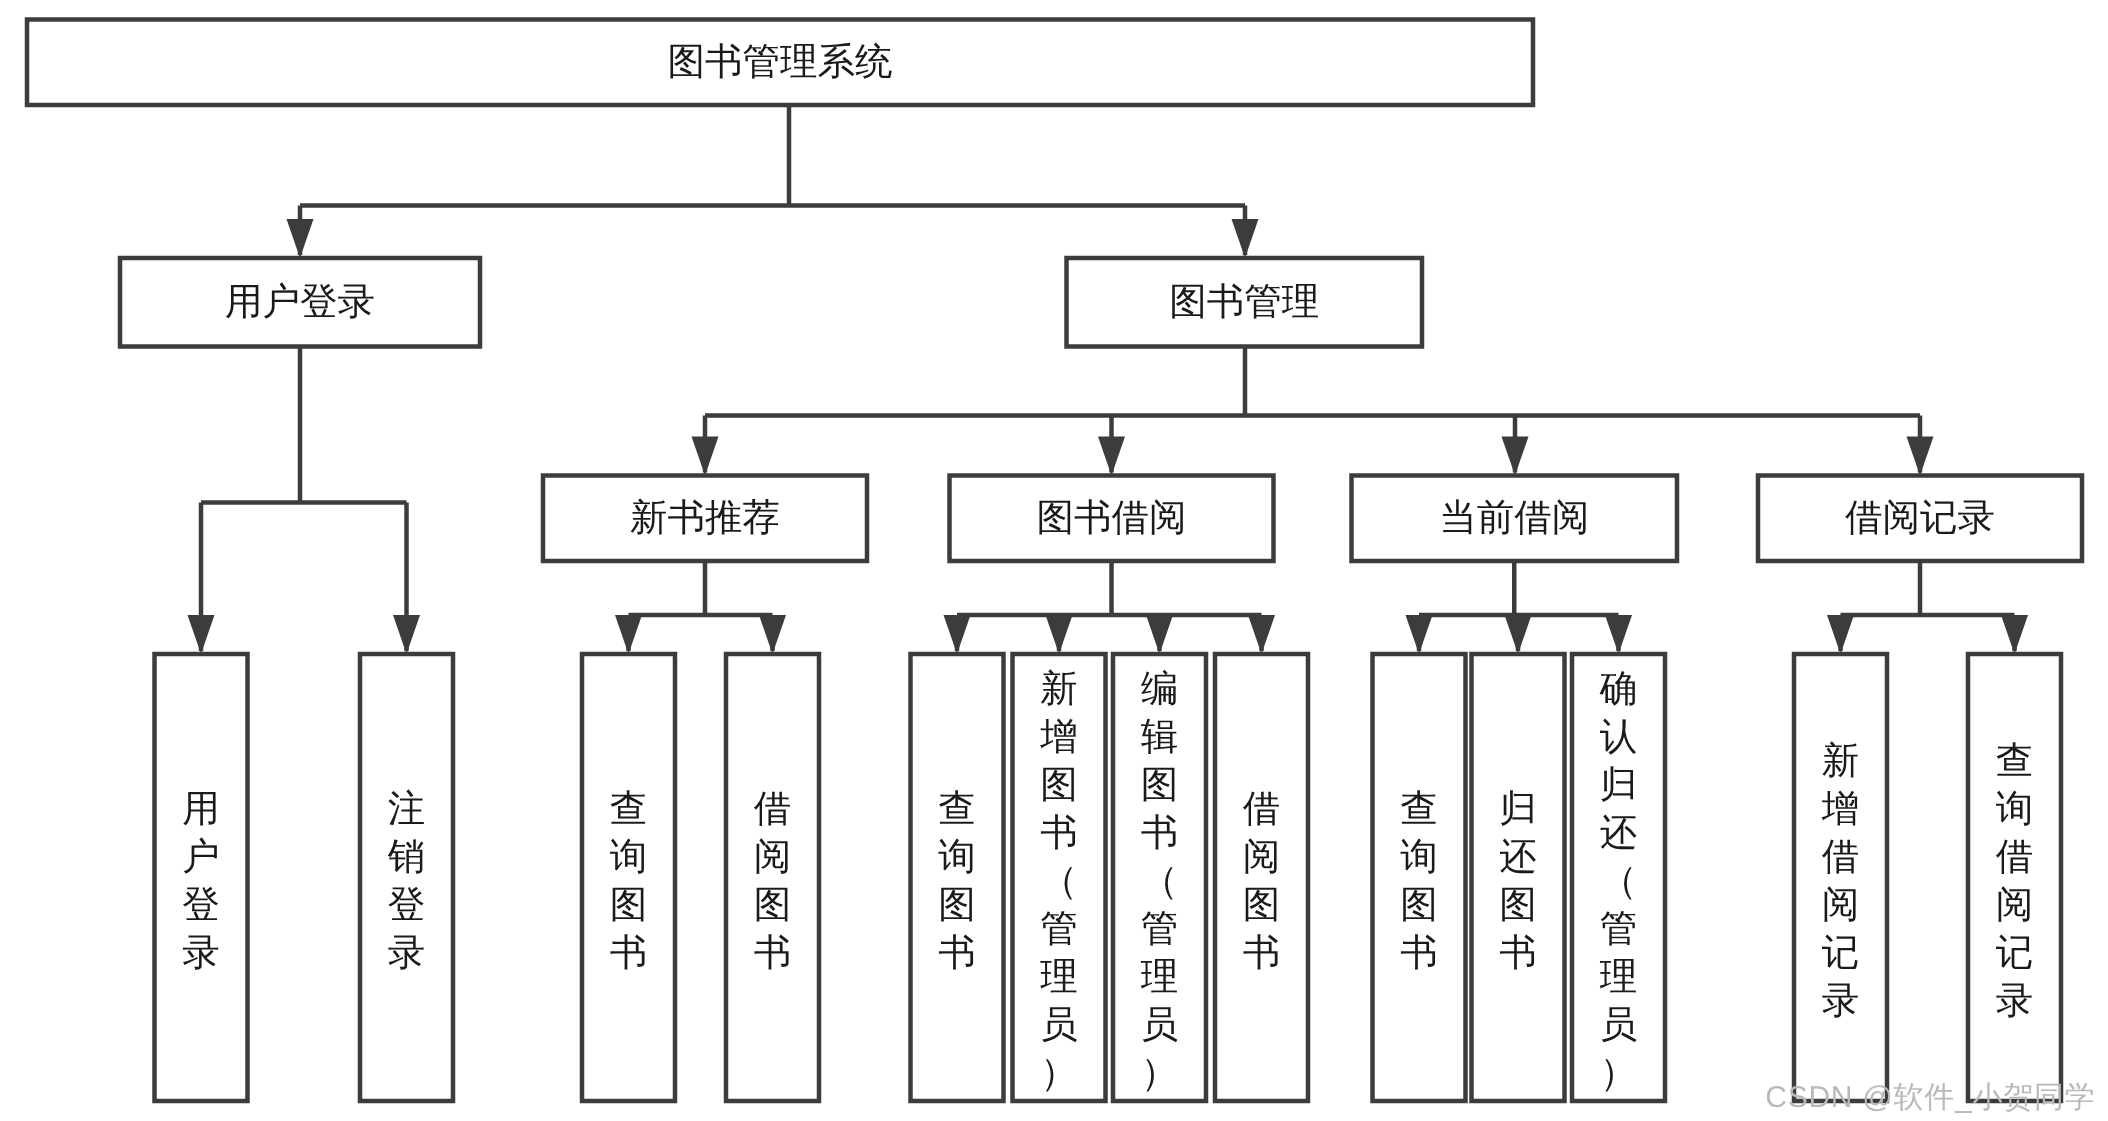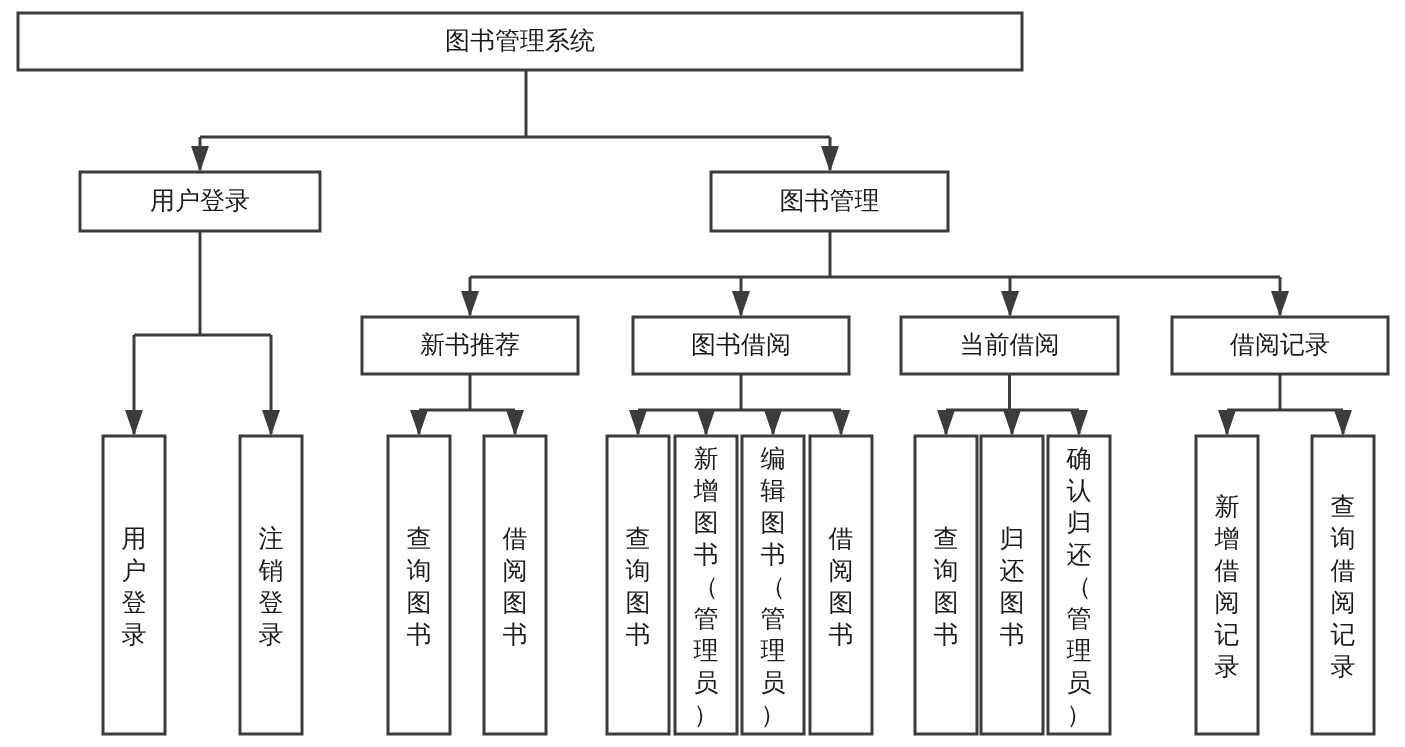--- a/index.html
+++ b/index.html
@@ -202,13 +202,14 @@
         <g>
           <rect x="1196" y="436" width="62" height="298" rx="0" class="node-rect"></rect>
           <text x="1227" y="515" class="node-label-v"><tspan x="1227" dy="0">新</tspan><tspan x="1227" dy="32">增</tspan><tspan x="1227" dy="32">借</tspan><tspan x="1227" dy="32">阅</tspan><tspan x="1227" dy="32">记</tspan><tspan x="1227" dy="32">录</tspan></text>
         </g>
         <g>
           <rect x="1312" y="436" width="62" height="298" rx="0" class="node-rect"></rect>
           <text x="1343" y="515" class="node-label-v"><tspan x="1343" dy="0">查</tspan><tspan x="1343" dy="32">询</tspan><tspan x="1343" dy="32">借</tspan><tspan x="1343" dy="32">阅</tspan><tspan x="1343" dy="32">记</tspan><tspan x="1343" dy="32">录</tspan></text>
         </g>
       </g>
   </svg>
+  <div class="watermark-text">CSDN @软件_小贺同学</div>
 </div>
 
 </body></html>

